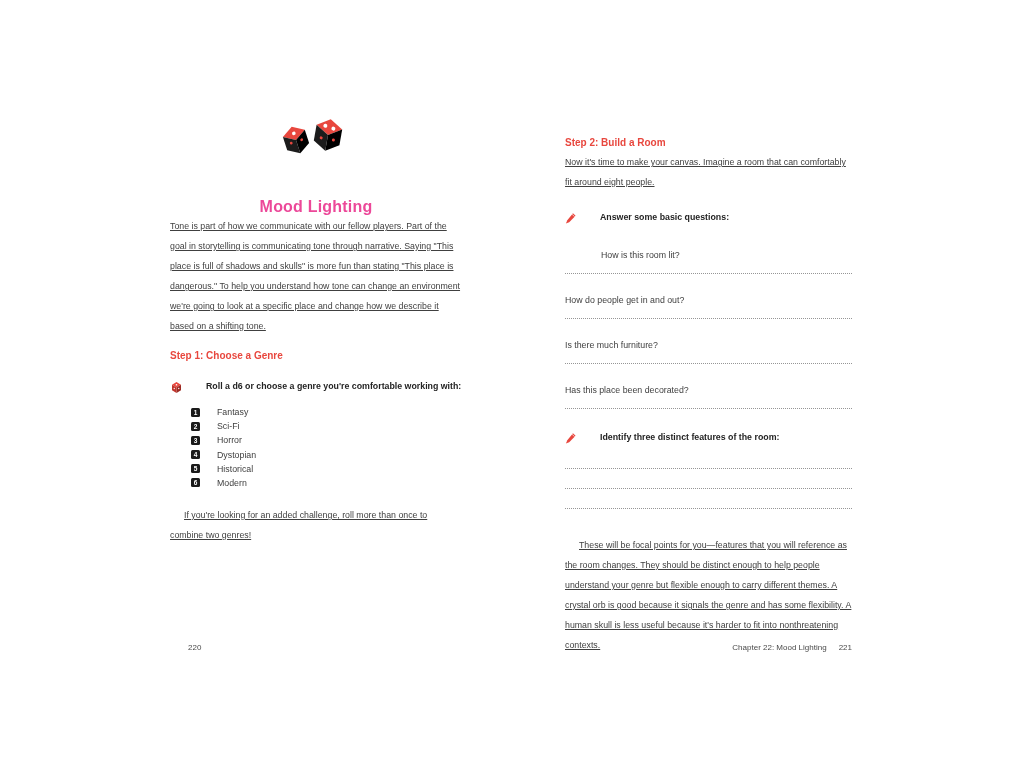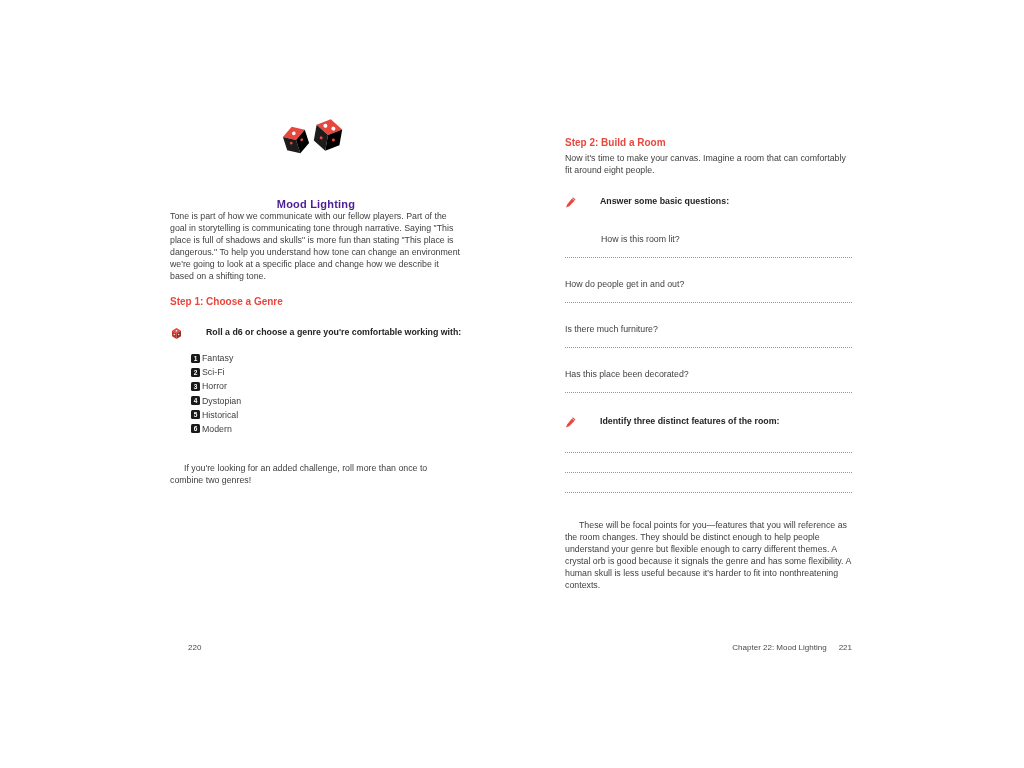--- a/index.html
+++ b/index.html
@@ -1,36 +1,36 @@
 <!DOCTYPE html>
 <html><head>
 <meta charset="utf-8">
 <style>
   html,body{margin:0;padding:0;background:#fff;}
   .page{position:relative;width:1024px;height:768px;background:#ffffff;overflow:hidden;
         font-family:"Liberation Sans","DejaVu Sans",sans-serif;color:#404040;}
   .col-left{position:absolute;left:170px;top:112px;width:292px;}
   .col-right{position:absolute;left:565px;top:137px;width:287px;}
   .dice-wrap{text-align:center;height:58px;}
-  .page-title{text-align:center;font-size:11px;font-weight:bold;color:#4c1d95;
+  .page-title{text-align:center;font-size:16px;font-weight:bold;color:#ec4899;
               letter-spacing:.2px;margin:28px 0 0 0;}
-  .body-text{font-size:8.8px;line-height:12px;margin:0;}
+  .body-text{font-size:8.8px;line-height:20px;margin:0;text-decoration:underline;}
   .intro{}
   .step-heading{color:#e8473e;font-size:10px;font-weight:bold;margin:14px 0 0 0;}
   .after-heading{margin-top:4px;}
   .prompt-row{display:flex;align-items:flex-start;gap:23px;margin-top:20px;}
   .prompt-icon{flex:0 0 auto;margin-top:-1px;}
   .prompt-text{font-weight:bold;font-size:8.8px;line-height:11.5px;color:#242424;}
   .genre-list{margin:9px 0 0 21px;}
-  .genre-item{display:flex;align-items:center;gap:2px;margin-bottom:4.2px;text-align:right;}
+  .genre-item{display:flex;align-items:center;gap:17px;margin-bottom:4.2px;text-align:right;}
   .num-sq{width:9px;height:9px;background:#1a1a1a;color:#fff;font-size:6.5px;font-weight:bold;
           display:flex;align-items:center;justify-content:center;border-radius:1.5px;flex:0 0 auto;}
   .genre-label{font-size:8.8px;}
   .indent-para{text-indent:14px;}
-  .note{margin-top:28px;}
+  .note{margin-top:17px;}
   .question{font-size:8.8px;margin:21px 0 0 0;}
   .q-first{margin-top:21px;padding-left:36px;}
   .dotline{height:0;border-bottom:1.5px dotted #969696;margin-top:13px;}
   .dotline-f{margin-top:19px;}
   .closing{margin-top:26px;}
   .pagenum-left{position:absolute;left:188px;top:643px;font-size:8px;color:#4a4a4a;}
   .footer-right{position:absolute;left:565px;top:643px;width:287px;display:flex;
                 justify-content:flex-end;gap:12px;font-size:8px;color:#4a4a4a;}
 </style>
 </head>

